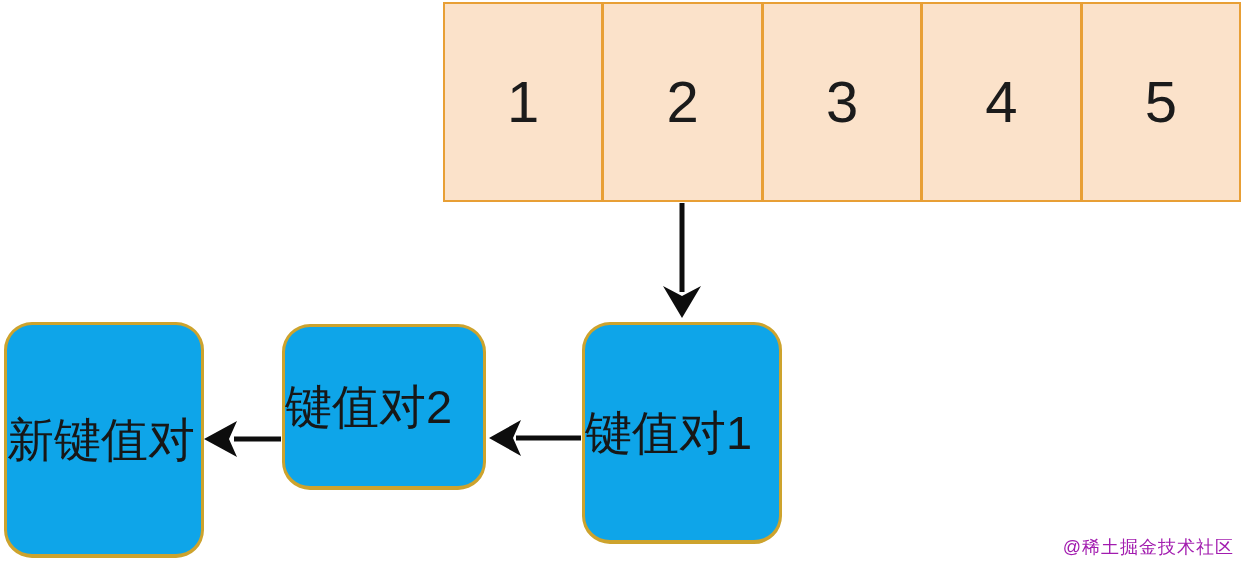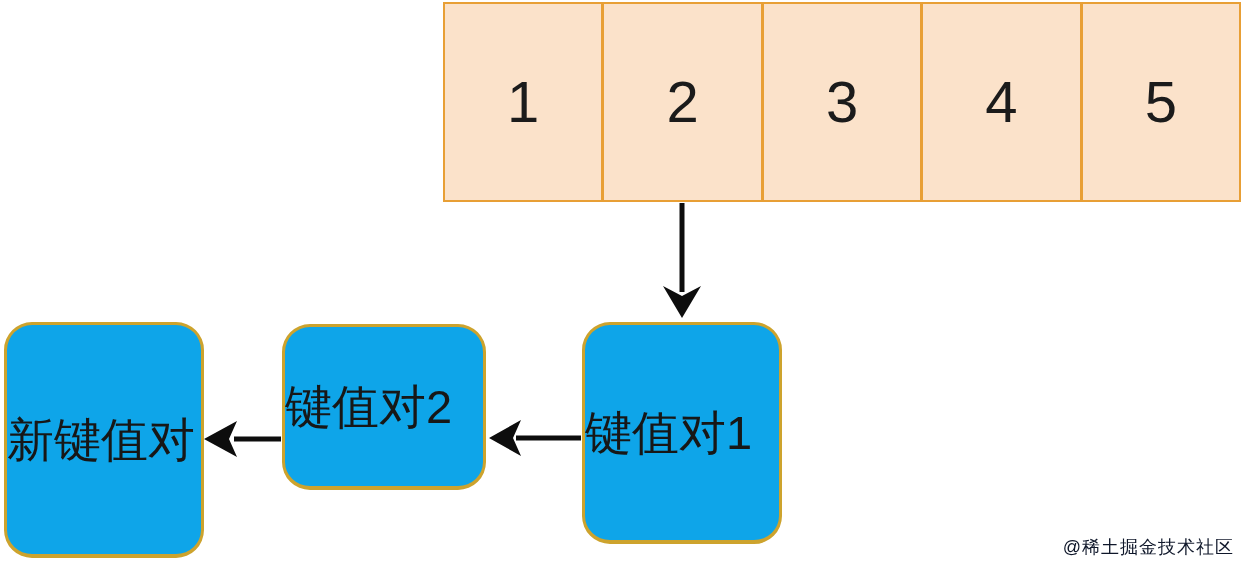--- a/index.html
+++ b/index.html
@@ -72,21 +72,21 @@
     height: 564px;
     pointer-events: none;
   }
 
   
   .watermark {
     position: absolute;
     right: 10px;
     bottom: 5px;
     font-size: 18px;
-    color: #0f172a;
+    color: #a21caf;
     letter-spacing: 1px;
     white-space: nowrap;
   }
 </style>
 </head>
 <body>
 
 <div class="canvas">
 
   <div class="array">

